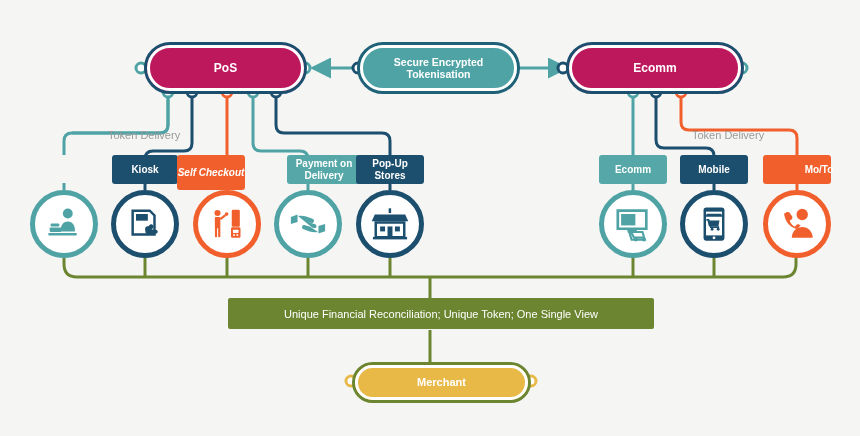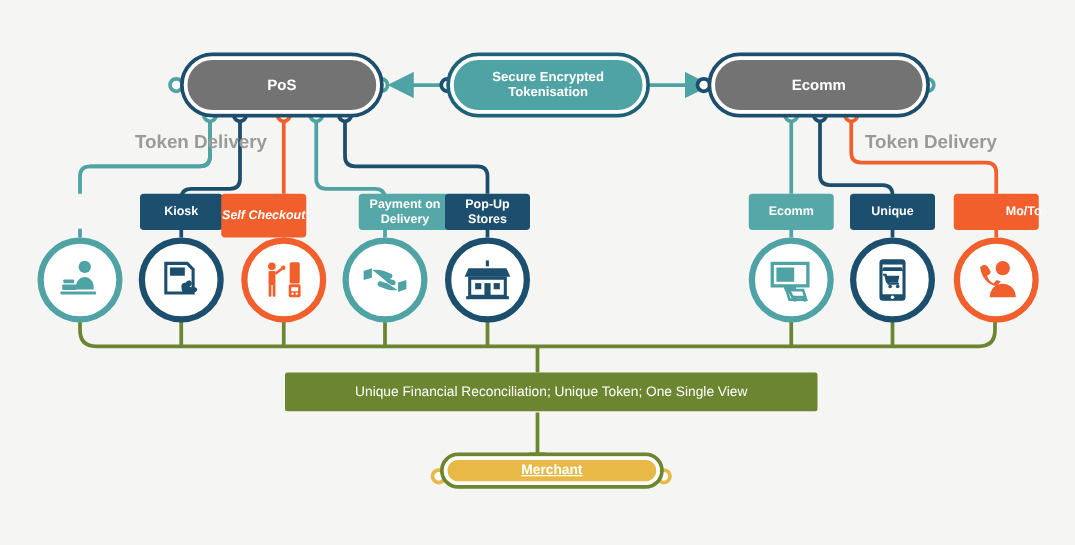--- a/index.html
+++ b/index.html
@@ -25,21 +25,21 @@
     line-height:1.18;
     z-index:6;
   }
   .pill .inner{
     width:100%;height:100%;
     display:flex;align-items:center;justify-content:center;
     border-radius:999px;
     box-sizing:border-box;
     border:3px solid #ffffff;
   }
-  .pill-navy{background:#737373;border:3px solid #1c4e6e;}
+  .pill-navy{background:#be185d;border:3px solid #1c4e6e;}
   .pill-teal{background:#4fa3a5;border:3px solid #1f6277;align-items:flex-end;}
   .pill-gold{background:#e9b948;border:3px solid #6c8530;}
 
   
   .chan{
     position:absolute;
     box-sizing:border-box;
     display:flex;align-items:center;justify-content:center;
     text-align:center;
     color:#ffffff;
@@ -74,24 +74,25 @@
     display:flex;align-items:center;justify-content:center;
     font-size:11px;font-weight:normal;
     border-radius:2px;
     z-index:6;
   }
 
   
   .cap{
     position:absolute;
     color:#9a9a9a;
-    font-size:15px;
-    font-weight:bold;
+    font-size:11px;
+    font-weight:normal;
     white-space:nowrap;
     z-index:5;
+    margin-top:24px;
   }
 </style>
 </head>
 <body>
 
 <div id="stage">
 
   <svg id="wires" viewBox="0 0 860 436">
     <defs>
       <marker id="arwTeal" markerWidth="7" markerHeight="7" refX="6" refY="3.5" orient="auto">
@@ -197,21 +198,21 @@
   <div class="chan c-teal" style="left:271px;top:155px;width:74px;height:29px;margin-left:16px;">
     <span>Payment on Delivery</span>
   </div>
   <div class="chan c-navy" style="left:356px;top:155px;width:68px;height:29px;">
     <span>Pop-Up Stores</span>
   </div>
   <div class="chan c-teal" style="left:599px;top:155px;width:68px;height:29px;">
     <span>Ecomm</span>
   </div>
   <div class="chan c-navy" style="left:680px;top:155px;width:68px;height:29px;">
-    <span>Unique</span>
+    <span>Mobile</span>
   </div>
   <div class="chan c-orange" style="left:763px;top:155px;width:68px;height:29px;padding-left:44px;">
     <span>Mo/To</span>
   </div>
 
   <div class="circ r-teal" style="left:30px;top:190px;width:68px;height:68px;">
     <span>
       <svg width="38" height="38" viewBox="0 0 40 40" fill="#4fa3a5">
         <circle cx="24" cy="9" r="5.2"></circle>
         <path d="M16.5 26c0-5 3.4-8.6 7.5-8.6s7.5 3.6 7.5 8.6v2h-15z"></path>
@@ -311,19 +312,19 @@
         <path d="M14.5 34.5c0-6.6 4.9-11.4 11-11.4s11 4.8 11 11.4z"></path>
         <path d="M7.4 8.6c1.5-1.6 4.2-1.6 5.4.3l2 3c.9 1.4.4 2.7-.9 3.5l-1.6 1c.7 2.8 2.9 5.4 5.6 6.6l1.1-1.6c.9-1.3 2.2-1.6 3.5-.7l1.5 1c-1.5.8-2.8 2-3.8 3.5-5.9-.9-11.3-6-12.9-12-.5-1.8-.9-3.4-.9-4.6z"></path>
       </svg>
     </span>
   </div>
 
   <div class="recon" style="left:228px;top:298px;width:426px;height:31px;">
     <span>Unique Financial Reconciliation; Unique Token; One Single View</span>
   </div>
 
-  <div class="pill pill-gold" style="left:352px;top:362px;width:179px;height:29px;font-size:11px;text-decoration:underline;">
+  <div class="pill pill-gold" style="left:352px;top:362px;width:179px;height:41px;font-size:11px;">
     <div class="inner">
         <span>Merchant</span>
       </div>
   </div>
 
 </div>
 
 </body></html>

